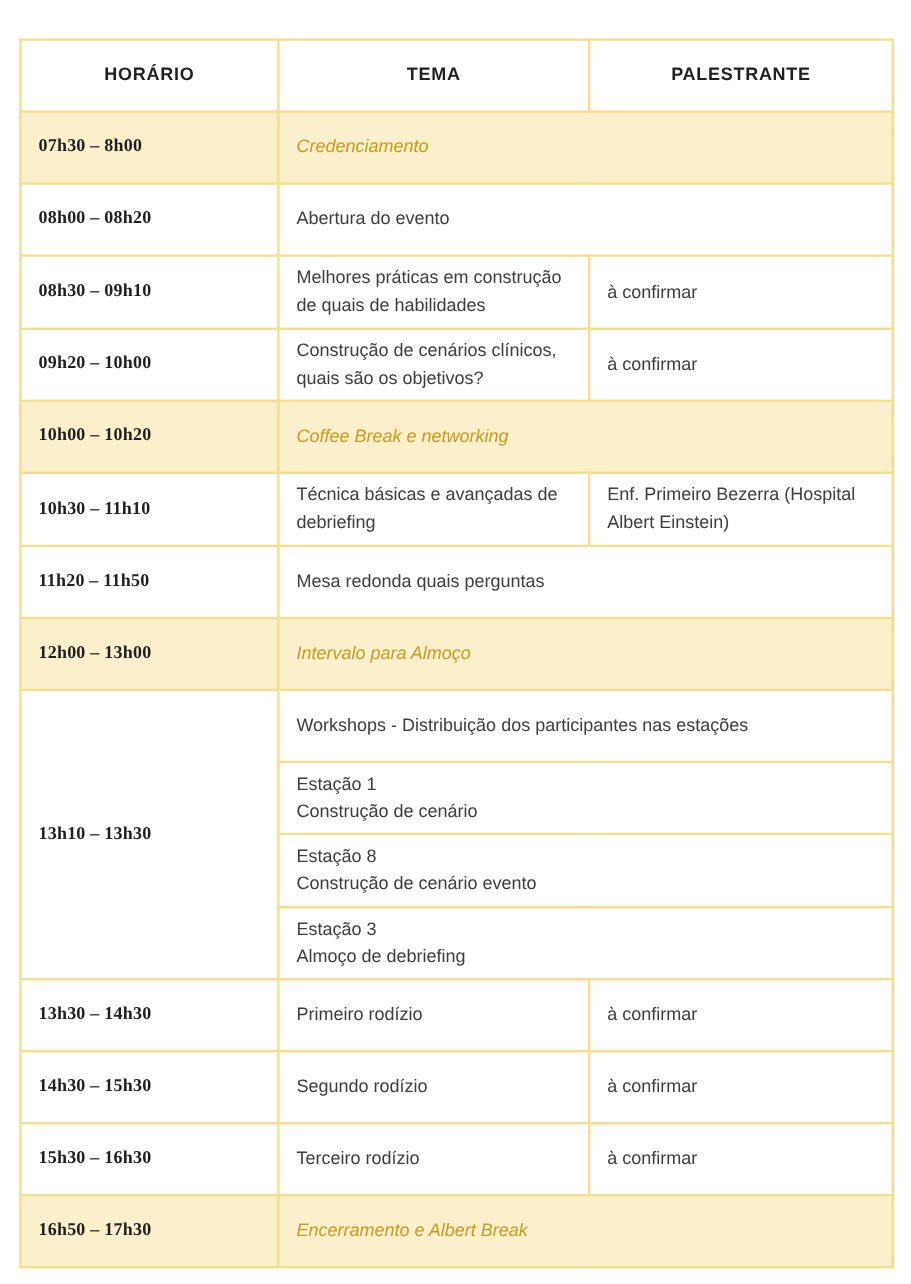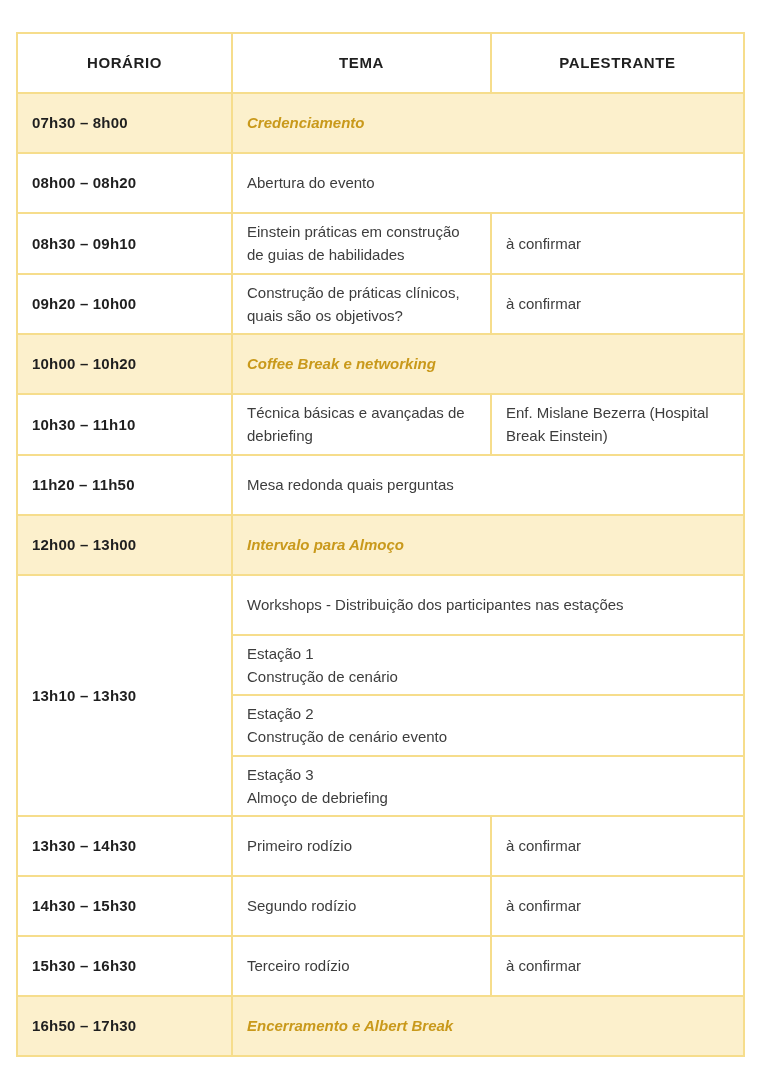--- a/index.html
+++ b/index.html
@@ -40,27 +40,28 @@
   th{
     font-weight:bold;
     color:var(--heading-color);
     letter-spacing:0.6px;
     font-size:15px;
   }
   td.time{
     font-weight:bold;
     color:var(--heading-color);
     letter-spacing:0.2px;
+    font-family:Liberation Serif, serif;
   }
   tr.highlight td{
     background:var(--highlight-bg);
   }
   td.accent{
     color:var(--accent-color);
-    font-weight:bold;
+    font-weight:normal;
     font-style:italic;
   }
   td .line{display:block;}
   tr.sub td{height:60px;margin-left:28px;}
 </style>
 </head>
 <body>
 
 <table class="schedule">
   <colgroup>
@@ -79,36 +80,36 @@
     <tr class="highlight">
       <td class="time">07h30 – 8h00</td>
       <td class="accent" colspan="2">Credenciamento</td>
     </tr>
     <tr>
       <td class="time">08h00 – 08h20</td>
       <td colspan="2">Abertura do evento</td>
     </tr>
     <tr>
       <td class="time">08h30 – 09h10</td>
-      <td>Einstein práticas em construção de guias de habilidades</td>
+      <td>Melhores práticas em construção de quais de habilidades</td>
       <td>à confirmar</td>
     </tr>
     <tr>
       <td class="time">09h20 – 10h00</td>
-      <td>Construção de práticas clínicos, quais são os objetivos?</td>
+      <td>Construção de cenários clínicos, quais são os objetivos?</td>
       <td>à confirmar</td>
     </tr>
     <tr class="highlight">
       <td class="time">10h00 – 10h20</td>
       <td class="accent" colspan="2">Coffee Break e networking</td>
     </tr>
     <tr>
       <td class="time">10h30 – 11h10</td>
       <td>Técnica básicas e avançadas de debriefing</td>
-      <td>Enf. Mislane Bezerra (Hospital Break Einstein)</td>
+      <td>Enf. Primeiro Bezerra (Hospital Albert Einstein)</td>
     </tr>
     <tr>
       <td class="time">11h20 – 11h50</td>
       <td colspan="2">Mesa redonda quais perguntas</td>
     </tr>
     <tr class="highlight">
       <td class="time">12h00 – 13h00</td>
       <td class="accent" colspan="2">Intervalo para Almoço</td>
     </tr>
     <tr>
@@ -116,21 +117,21 @@
       <td colspan="2">Workshops - Distribuição dos participantes nas estações</td>
     </tr>
     <tr class="sub">
       <td colspan="2">
         <span class="line">Estação 1</span>
         <span class="line">Construção de cenário</span>
       </td>
     </tr>
     <tr class="sub">
       <td colspan="2">
-        <span class="line">Estação 2</span>
+        <span class="line">Estação 8</span>
         <span class="line">Construção de cenário evento</span>
       </td>
     </tr>
     <tr class="sub">
       <td colspan="2">
         <span class="line">Estação 3</span>
         <span class="line">Almoço de debriefing</span>
       </td>
     </tr>
     <tr>

